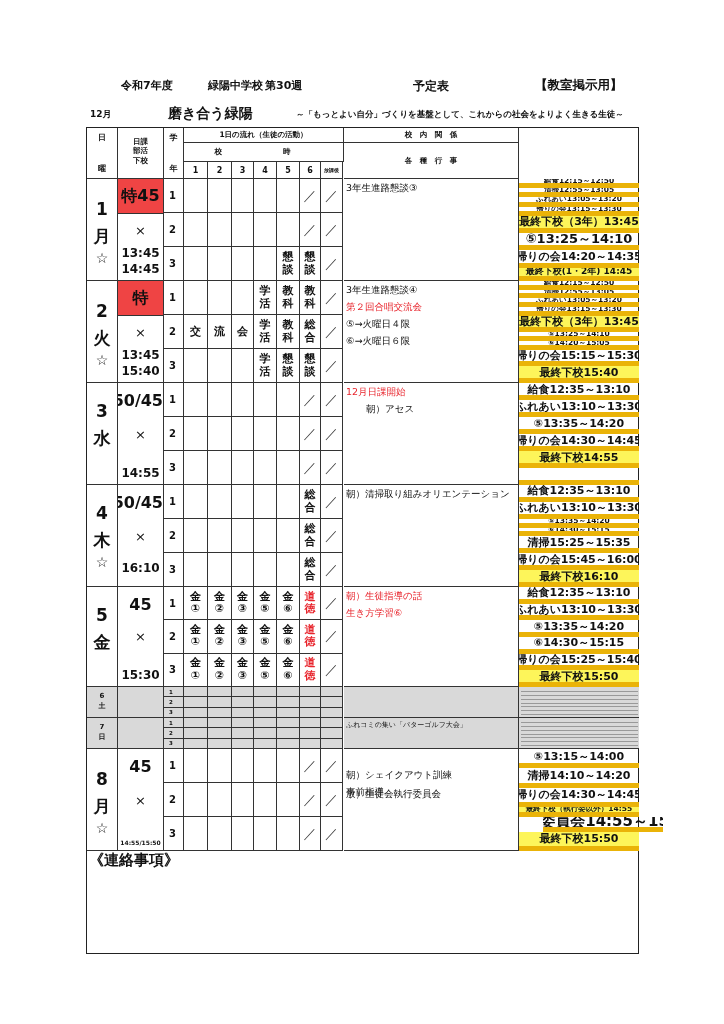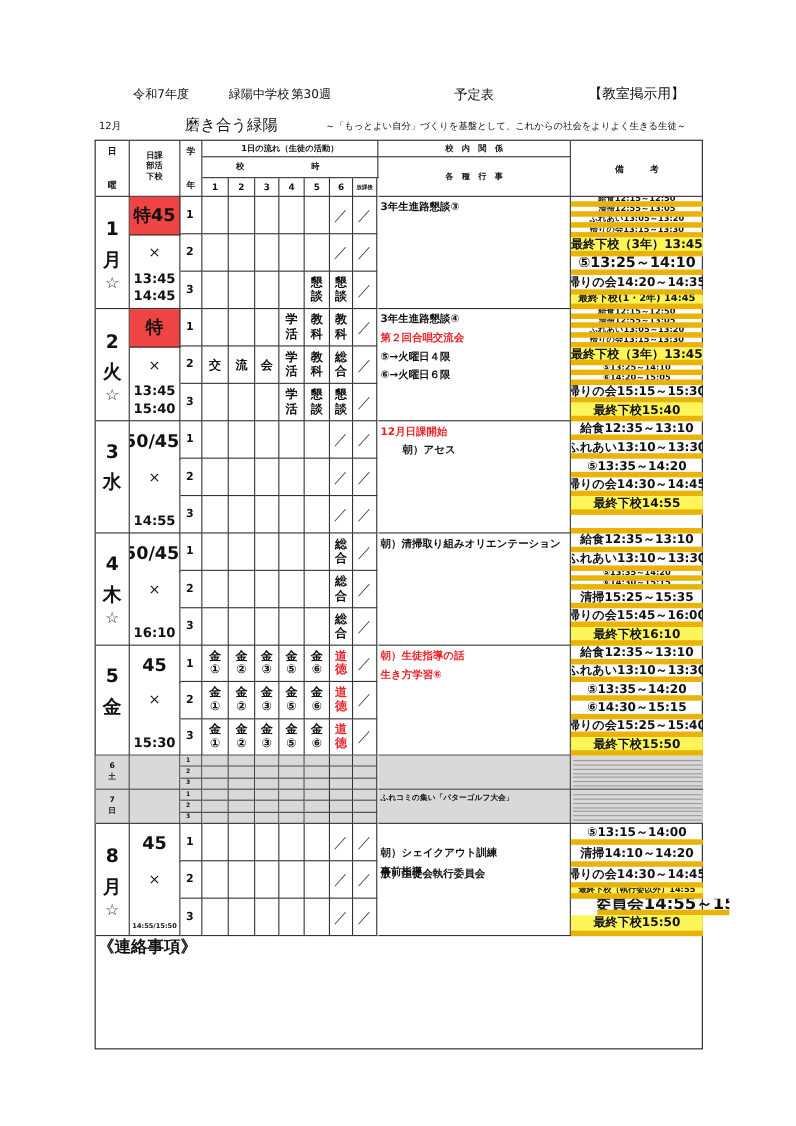--- a/index.html
+++ b/index.html
@@ -1,27 +1,27 @@
 <!DOCTYPE html>
 <html><head>
 <meta charset="utf-8">
 <style>
 *{box-sizing:border-box;margin:0;padding:0}
 body{width:724px;height:1024px;background:#fff;font-family:"DejaVu Sans","Liberation Sans",sans-serif;color:#111;position:relative;overflow:hidden}
 .abs{position:absolute}
-.hdr{font-size:11px;font-weight:normal;white-space:nowrap}
+.hdr{font-size:11px;font-weight:bold;white-space:nowrap}
 .cell{position:absolute;border-right:1px solid #333;border-bottom:1px solid #333;display:flex;align-items:center;justify-content:center;text-align:center;font-weight:bold;overflow:hidden}
 .gray{background:#d9d9d9}
 .pink{background:#ef4444}
 .yel{background:#fdf55a}
 .slash{font-weight:normal;font-size:13px;color:#333}
 .red{color:#e8242c}
 .v2{flex-direction:column;line-height:1.15;font-size:11px}
 .rem{position:absolute;left:519px;width:118px;border-bottom:5px solid #eab308;display:flex;align-items:center;justify-content:center;font-weight:bold;white-space:nowrap;overflow:hidden}
-.ev{position:absolute;left:344px;font-size:9.5px;font-weight:bold;white-space:nowrap}
+.ev{position:absolute;left:344px;font-size:9.5px;font-weight:normal;white-space:nowrap}
 .grayline{position:absolute;left:520px;width:117px;height:1px;background:#999}
 </style>
 </head>
 <body>
 
 <div class="abs hdr" style="left:121px;top:78px">令和7年度</div>
 <div class="abs hdr" style="left:208px;top:78px">緑陽中学校</div>
 <div class="abs hdr" style="left:265px;top:78px">第30週</div>
 <div class="abs hdr" style="left:413px;top:78px;font-size:12px">予定表</div>
 <div class="abs hdr" style="left:535px;top:77px;font-size:12.5px">【教室掲示用】</div>
@@ -51,21 +51,20 @@
     <div class="cell " style="left: 234px; top: 15px; width: 23px; height: 19px;"></div>
     <div class="cell " style="left: 97px; top: 34px; width: 24px; height: 17px; font-size: 8px;">1</div>
     <div class="cell " style="left: 121px; top: 34px; width: 24px; height: 17px; font-size: 8px;">2</div>
     <div class="cell " style="left: 145px; top: 34px; width: 22px; height: 17px; font-size: 8px;">3</div>
     <div class="cell " style="left: 167px; top: 34px; width: 23px; height: 17px; font-size: 8px;">4</div>
     <div class="cell " style="left: 190px; top: 34px; width: 23px; height: 17px; font-size: 8px;">5</div>
     <div class="cell " style="left: 213px; top: 34px; width: 21px; height: 17px; font-size: 8px;">6</div>
     <div class="cell " style="left: 234px; top: 34px; width: 22px; height: 17px; font-size: 5px;">放課後</div>
     <div class="cell " style="left: 257px; top: 0px; width: 175px; height: 15px; font-size: 7.5px;">校　内　関　係</div>
     <div class="cell " style="left: 257px; top: 15px; width: 175px; height: 36px; font-size: 7.5px;">各　種　行　事</div>
-    <div class="cell " style="left: 432px; top: 0px; width: 120px; height: 51px; font-size: 8px; border-right: none;">備　　　考</div>
     <div class="cell " style="left: 0px; top: 51px; width: 31px; height: 102px; flex-direction: column; justify-content: flex-start;">
       <span style="font-size:17px;margin-top:20px">1</span>
       <span style="font-size:17px;margin-top:6px">月</span>
       <span style="font-size:14px;font-weight:normal;margin-top:2px">☆</span>
     </div>
     <div class="cell pink" style="left: 31px; top: 51px; width: 46px; height: 35px; font-size: 16px; border-bottom: 1px solid rgb(51, 51, 51); justify-content: center;">特45</div>
     <div class="cell " style="left: 31px; top: 85px; width: 46px; height: 34px; font-size: 13px; font-weight: normal; border-bottom: none;">×</div>
     <div class="cell " style="left: 31px; top: 119px; width: 46px; height: 34px; flex-direction: column; font-size: 12px; line-height: 1.35; justify-content: flex-end; padding-bottom: 3px;">
       <span>13:45</span>
       <span>14:45</span>
@@ -229,21 +228,21 @@
     <div class="rem" style="left: 432px; top: 306px; height: 17px; font-size: 11px; width: 120px;">帰りの会14:30～14:45</div>
     <div class="rem yel" style="left: 432px; top: 323px; height: 17px; font-size: 11px; width: 120px;">最終下校14:55</div>
     <div class="rem" style="left: 432px; top: 340px; height: 17px; font-size: 11px; width: 120px;"></div>
     <div class="cell " style="left: 0px; top: 357px; width: 31px; height: 102px; flex-direction: column; justify-content: flex-start;">
       <span style="font-size:17px;margin-top:18px">4</span>
       <span style="font-size:17px;margin-top:6px">木</span>
       <span style="font-size:14px;font-weight:normal;margin-top:2px">☆</span>
     </div>
     <div class="cell " style="left: 31px; top: 357px; width: 46px; height: 35px; font-size: 16px; border-bottom: none; justify-content: flex-end;">50/45</div>
     <div class="cell " style="left: 31px; top: 391px; width: 46px; height: 34px; font-size: 13px; font-weight: normal; border-bottom: none;">×</div>
-    <div class="cell " style="left: 31px; top: 425px; width: 46px; height: 34px; flex-direction: column; font-size: 12px; line-height: 1.35; justify-content: flex-end; padding-bottom: 3px;">
+    <div class="cell " style="left: 31px; top: 425px; width: 46px; height: 34px; flex-direction: column; font-size: 12px; line-height: 1.35; padding-bottom: 3px;">
       <span>16:10</span>
     </div>
     <div class="cell " style="left: 77px; top: 357px; width: 20px; height: 34px; font-size: 10px; justify-content: flex-start; padding-left: 5px;">1</div>
     <div class="cell " style="left: 97px; top: 357px; width: 24px; height: 34px; font-size: 11px;"></div>
     <div class="cell " style="left: 121px; top: 357px; width: 24px; height: 34px; font-size: 11px;"></div>
     <div class="cell " style="left: 145px; top: 357px; width: 22px; height: 34px; font-size: 11px;"></div>
     <div class="cell " style="left: 167px; top: 357px; width: 23px; height: 34px; font-size: 11px;"></div>
     <div class="cell " style="left: 190px; top: 357px; width: 23px; height: 34px; font-size: 11px;"></div>
     <div class="cell v2" style="left: 213px; top: 357px; width: 21px; height: 34px; font-size: 11px;">
       <span>総</span>

